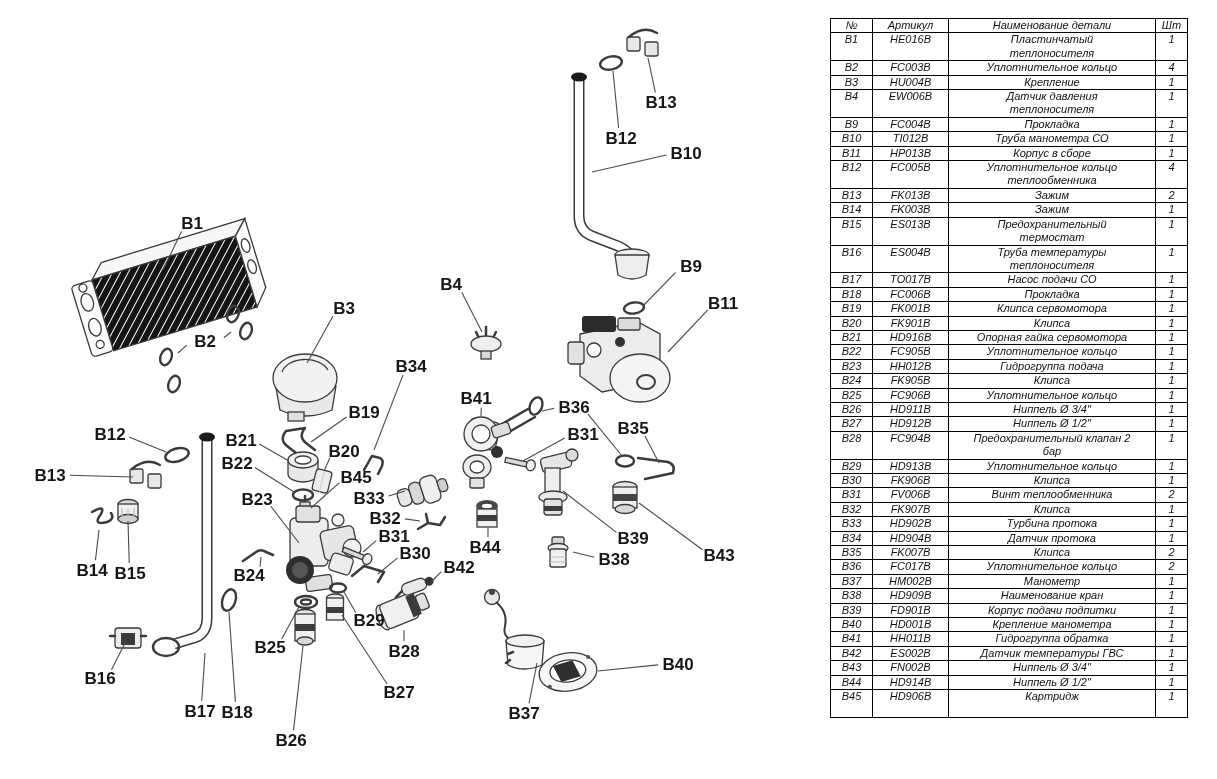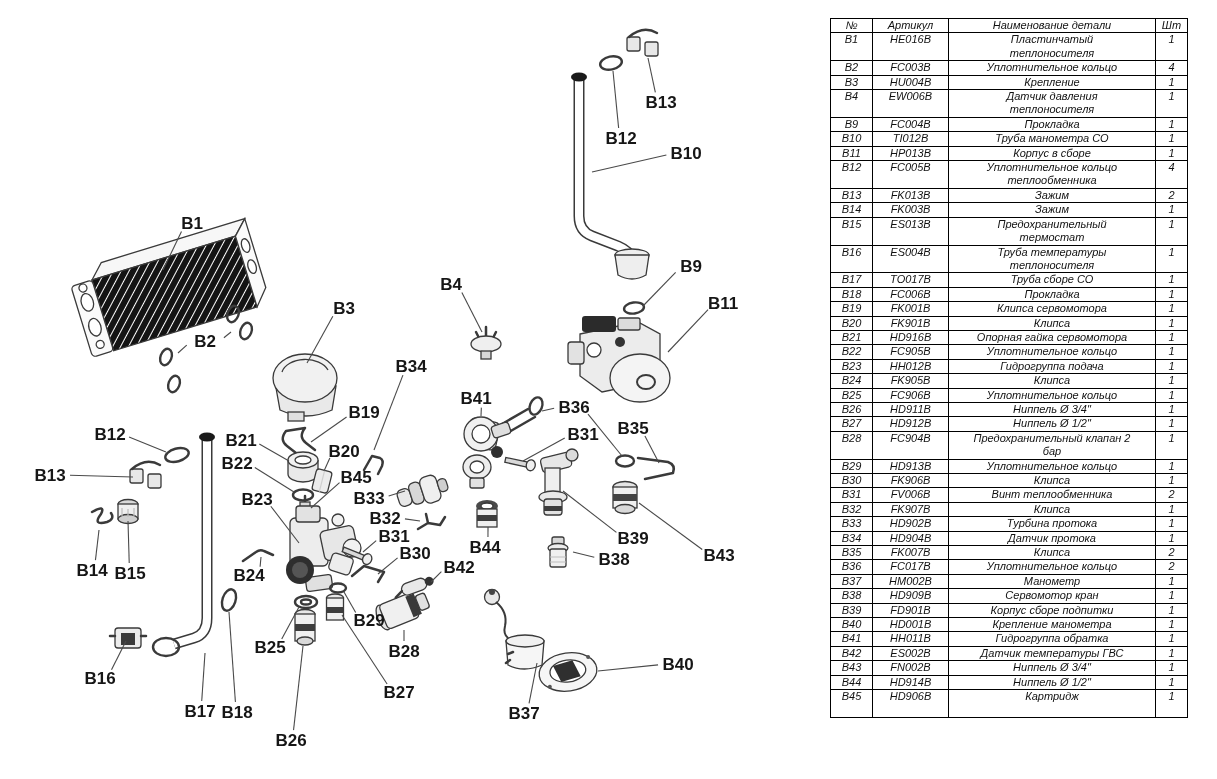--- a/index.html
+++ b/index.html
@@ -446,21 +446,21 @@
         <tr>
           <td>B16</td>
           <td>ES004B</td>
           <td>Труба температуры
 теплоносителя</td>
           <td>1</td>
         </tr>
         <tr>
           <td>B17</td>
           <td>TO017B</td>
-          <td>Труба сборе СО</td>
+          <td>Насос подачи СО</td>
           <td>1</td>
         </tr>
         <tr>
           <td>B18</td>
           <td>FC006B</td>
           <td>Прокладка</td>
           <td>1</td>
         </tr>
         <tr>
           <td>B19</td>
@@ -573,27 +573,27 @@
         </tr>
         <tr>
           <td>B37</td>
           <td>HM002B</td>
           <td>Манометр</td>
           <td>1</td>
         </tr>
         <tr>
           <td>B38</td>
           <td>HD909B</td>
-          <td>Сервомотор кран</td>
+          <td>Наименование кран</td>
           <td>1</td>
         </tr>
         <tr>
           <td>B39</td>
           <td>FD901B</td>
-          <td>Корпус сборе подпитки</td>
+          <td>Корпус подачи подпитки</td>
           <td>1</td>
         </tr>
         <tr>
           <td>B40</td>
           <td>HD001B</td>
           <td>Крепление манометра</td>
           <td>1</td>
         </tr>
         <tr>
           <td>B41</td>

